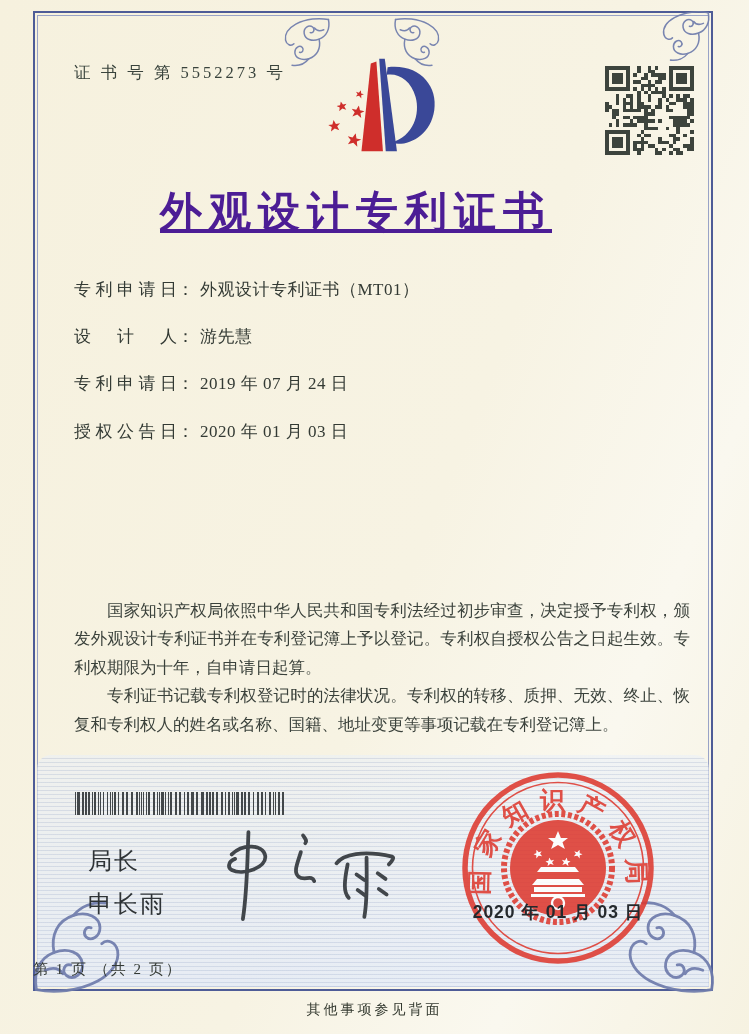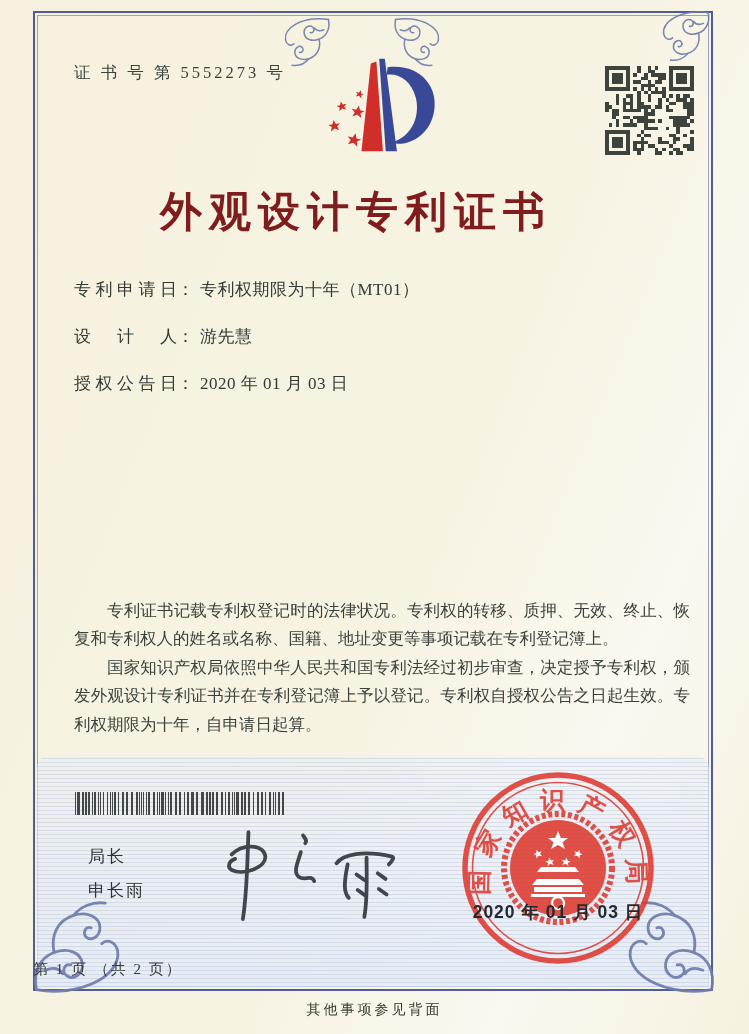--- a/index.html
+++ b/index.html
@@ -24,33 +24,33 @@
     background:
       repeating-linear-gradient(0deg, rgba(118,138,182,.20) 0 1px, rgba(255,255,255,0) 1px 4px),
       linear-gradient(180deg, rgba(233,239,248,.55), rgba(228,235,247,.85));
     border-radius:14px 14px 0 0;
   }
   .cert-no{
     left:74px;top:62px;font-size:16.5px;letter-spacing:3px;color:#39433c;
   }
   .title{
     left:0;right:37px;top:184px;text-align:center;
-    font-size:42px;font-weight:bold;letter-spacing:7px;color:#7f1d1d;
+    font-size:42px;font-weight:bold;letter-spacing:7px;color:#4c1d95;text-decoration:underline;
   }
   .rows{left:74px;right:58px;top:278px;}
   .row{height:47.2px;font-size:17px;color:#333a34;white-space:nowrap;position:relative;}
   .row-label{display:inline-block;width:103px;text-align:justify;text-align-last:justify;vertical-align:top;}
   .row-colon{display:inline-block;margin-right:6px;}
   .row-value{letter-spacing:.5px;}
   .grant-group{position:absolute;left:298px;top:0;}
   .paras{left:74px;right:59px;top:597px;font-size:16.5px;line-height:1.72;
     text-align:justify;color:#3a413b;}
   .paras p{margin:0;text-indent:2em;}
   .signer{left:88px;top:845px;font-family:"Liberation Sans","DejaVu Sans",sans-serif;
-    font-size:17px;color:#2e3336;letter-spacing:2px;}
+    font-size:24px;color:#2e3336;letter-spacing:2px;}
   .signer div{margin-bottom:11px;}
   .seal-date{
     left:468px;top:900px;width:180px;text-align:center;
     font-size:17.5px;font-weight:bold;color:#24292d;letter-spacing:1px;
     font-family:"Liberation Sans","DejaVu Sans",sans-serif;
   }
   .page-info{left:33px;right:36px;top:960px;text-align:left;font-size:15px;
     letter-spacing:2px;color:#343a35;}
   .back-note{left:0;right:0;top:1001px;text-align:center;font-size:14px;
     letter-spacing:3px;color:#33392f;}
@@ -408,33 +408,36 @@
     <rect x="15" y="24" width="1" height="1" fill="currentColor"></rect>
     <rect x="18" y="24" width="1" height="1" fill="currentColor"></rect>
     <rect x="20" y="24" width="1" height="1" fill="currentColor"></rect>
     <rect x="21" y="24" width="1" height="1" fill="currentColor"></rect>
   </svg>
 
 <div class="abs title">外观设计专利证书</div>
 
 <div class="abs rows">
   <div class="row">
-    <span class="row-label">专利申请日</span><span class="row-colon">：</span><span class="row-value">专利权期限为十年（MT01）</span>
+    <span class="row-label">专利申请日</span><span class="row-colon">：</span><span class="row-value">外观设计专利证书（MT01）</span>
   </div>
   <div class="row">
     <span class="row-label">设计人</span><span class="row-colon">：</span><span class="row-value">游先慧</span>
   </div>
   <div class="row">
+    <span class="row-label">专利申请日</span><span class="row-colon">：</span><span class="row-value">2019 年 07 月 24 日</span>
+  </div>
+  <div class="row">
     <span class="row-label">授权公告日</span><span class="row-colon">：</span><span class="row-value">2020 年 01 月 03 日</span>
   </div>
 </div>
 
 <div class="abs paras">
+  <p>国家知识产权局依照中华人民共和国专利法经过初步审查，决定授予专利权，颁发外观设计专利证书并在专利登记簿上予以登记。专利权自授权公告之日起生效。专利权期限为十年，自申请日起算。</p>
   <p>专利证书记载专利权登记时的法律状况。专利权的转移、质押、无效、终止、恢复和专利权人的姓名或名称、国籍、地址变更等事项记载在专利登记簿上。</p>
-  <p>国家知识产权局依照中华人民共和国专利法经过初步审查，决定授予专利权，颁发外观设计专利证书并在专利登记簿上予以登记。专利权自授权公告之日起生效。专利权期限为十年，自申请日起算。</p>
 </div>
 
 <svg id="barcode" class="abs bar-svg" style="left:75px;top:792px;" width="212" height="23">
     <rect x="0" y="0" width="1" height="23" fill="currentColor"></rect>
     <rect x="2" y="0" width="3" height="23" fill="currentColor"></rect>
     <rect x="7" y="0" width="2" height="23" fill="currentColor"></rect>
     <rect x="10" y="0" width="2" height="23" fill="currentColor"></rect>
     <rect x="13" y="0" width="2" height="23" fill="currentColor"></rect>
     <rect x="17" y="0" width="1" height="23" fill="currentColor"></rect>
     <rect x="19" y="0" width="2" height="23" fill="currentColor"></rect>

